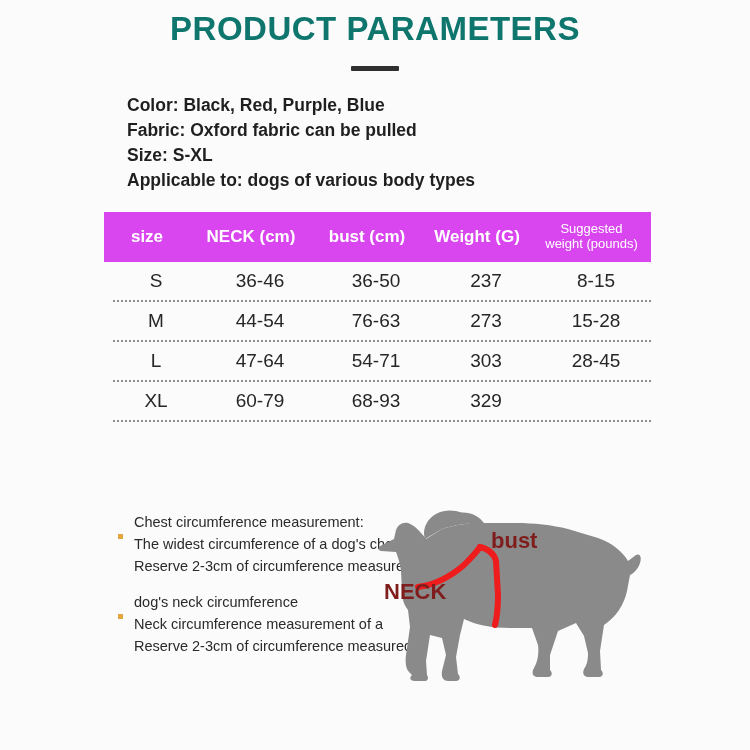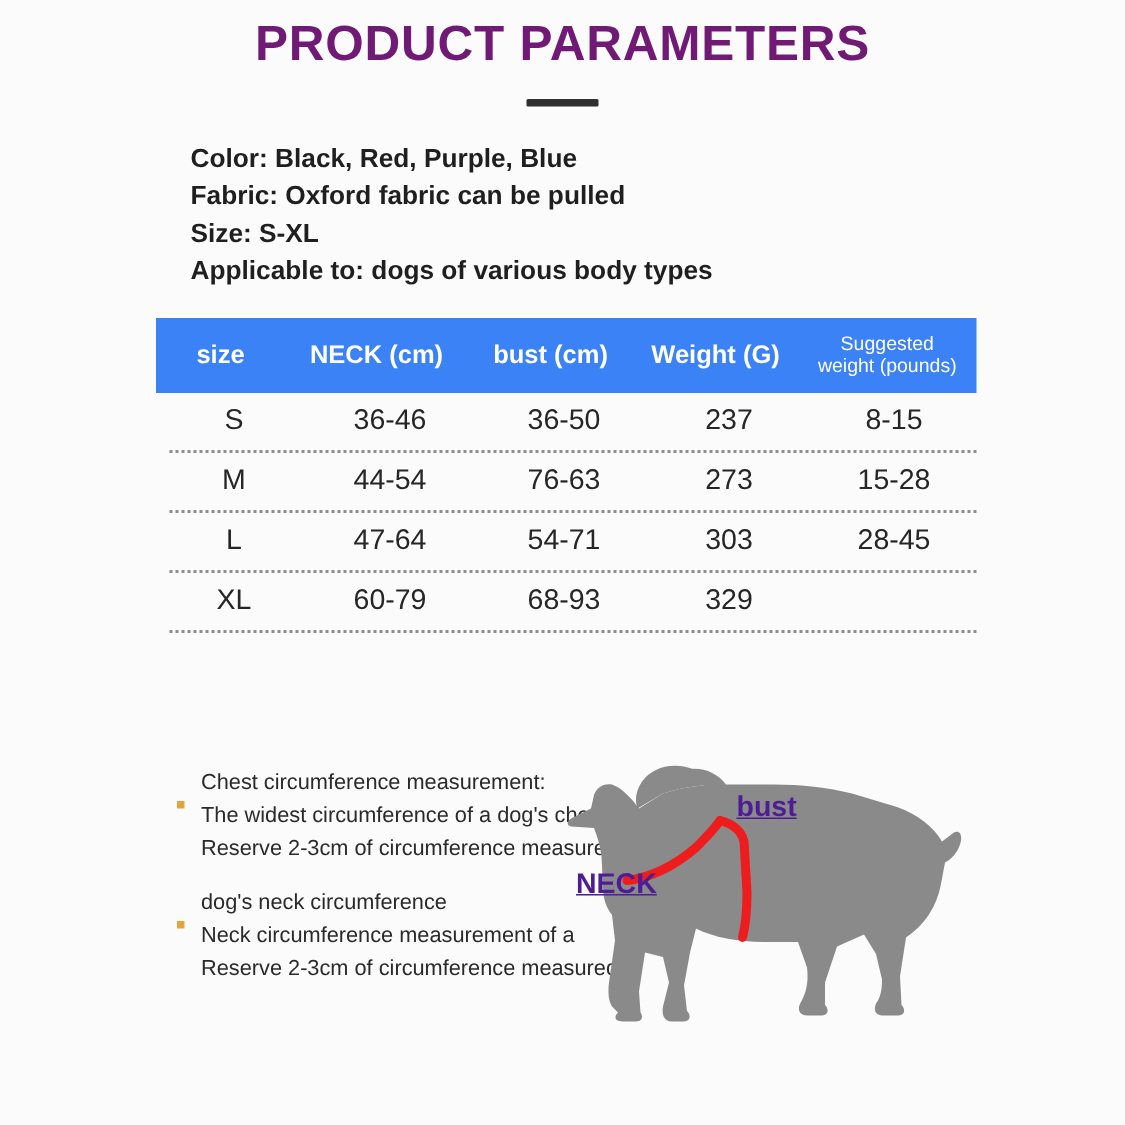--- a/index.html
+++ b/index.html
@@ -19,21 +19,21 @@
   
   #page-title {
     position: absolute;
     top: 10px;
     left: 0;
     width: 750px;
     text-align: center;
     font-size: 33px;
     font-weight: bold;
     letter-spacing: 0.5px;
-    color: #701a75;
+    color: #0f766e;
   }
   #title-divider {
     position: absolute;
     top: 66px;
     left: 351px;
     width: 48px;
     height: 5px;
     background: #2f2f2f;
     border-radius: 1px;
   }
@@ -56,21 +56,21 @@
   
   #spec-table {
     position: absolute;
     top: 212px;
     left: 104px;
     width: 547px;
   }
   #table-header {
     display: flex;
     align-items: center;
-    background: #3b82f6;
+    background: #d946ef;
     height: 50px;
     color: #ffffff;
   }
   #table-header .th {
     text-align: center;
     font-size: 17px;
     font-weight: bold;
     line-height: 1.15;
   }
   #table-header .th.small {
@@ -135,24 +135,23 @@
     position: absolute;
     left: 372px;
     top: 495px;
     width: 300px;
     height: 205px;
   }
   #dog-svg { display: block; }
 
   .fig-label {
     position: absolute;
-    font-size: 19px;
+    font-size: 22px;
     font-weight: bold;
-    color: #4c1d95;
-    text-decoration: underline;
+    color: #7f1d1d;
   }
   #label-neck { left: 12px; top: 84px; }
   #label-bust { left: 119px; top: 33px; }
 </style>
 </head>
 <body>
 
 <div id="page-title">PRODUCT PARAMETERS</div>
 <div id="title-divider"></div>
 

